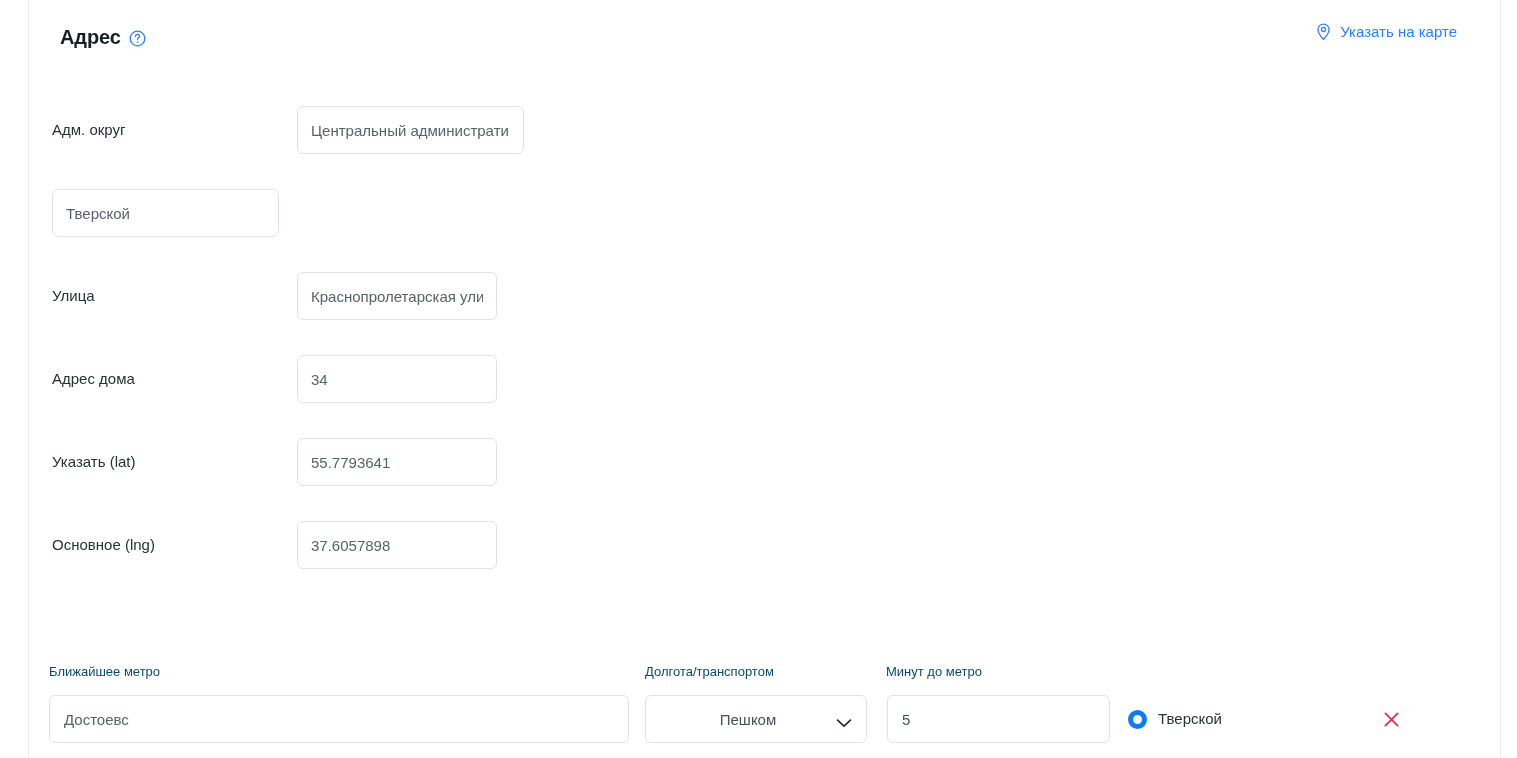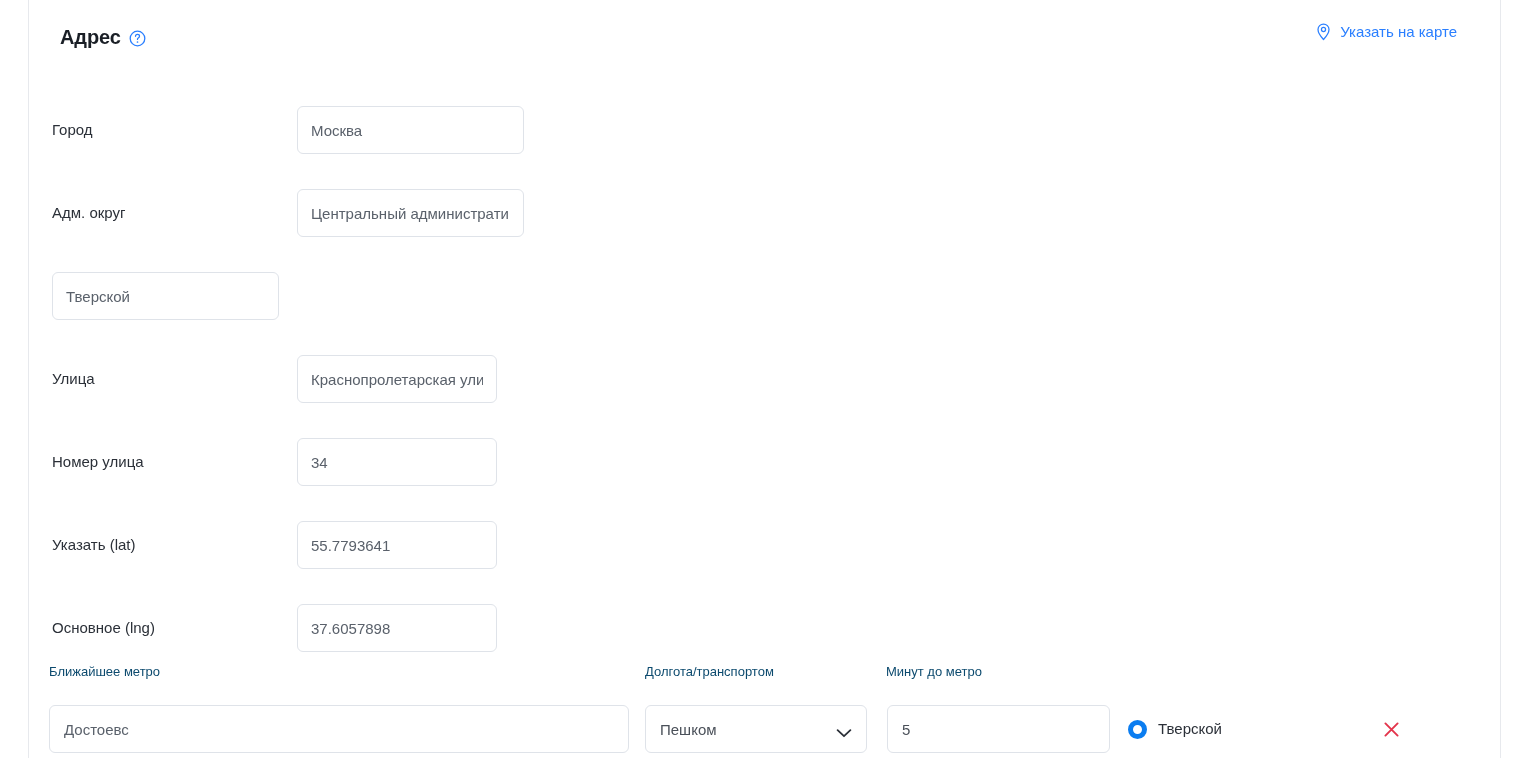--- a/index.html
+++ b/index.html
@@ -87,41 +87,41 @@
   .metro-labels { position: relative; height: 22px; }
   .small-label {
     position: absolute; top: 0;
     font-size: 13px; color: #0c4a6e; line-height: 18px;
     white-space: nowrap;
   }
   .lbl-metro  { left: 0px; }
   .lbl-mode   { left: 596px; }
   .lbl-min    { left: 837px; }
 
-  .metro-controls { position: relative; height: 32px; margin-top: 20px; }
+  .metro-controls { position: relative; height: 32px; margin-top: 10px; }
 
   .metro-input {
     position: absolute; left: 0; top: 0;
     width: 580px; height: 48px;
     border: 1px solid #dfe3e9; border-radius: 6px;
     background: #fff; padding: 0 14px;
     font-family: "Liberation Sans", sans-serif;
     font-size: 15px; color: #5a616b; outline: none;
   }
   .metro-input::placeholder { color: #8a9099; }
 
   .select-wrap {
     position: absolute; left: 596px; top: 0;
     width: 222px; height: 48px;
     border: 1px solid #dfe3e9; border-radius: 6px;
     background: #fff;
     display: flex; align-items: center;
     padding: 0 14px; cursor: pointer; user-select: none;
   }
-  .select-value { font-size: 15px; color: #4a5059; flex: 1; }
+  .select-value { font-size: 15px; color: #4a5059; flex: 1; text-align: center; }
   .chev { width: 16px; height: 10px; display: block; }
 
   .min-input {
     position: absolute; left: 838px; top: 0;
     width: 223px; height: 48px;
     border: 1px solid #dfe3e9; border-radius: 6px;
     background: #fff; padding: 0 14px;
     font-family: "Liberation Sans", sans-serif;
     font-size: 15px; color: #4a5059; outline: none;
   }
@@ -170,41 +170,37 @@
       <svg viewBox="0 0 17 18" width="17" height="18" aria-hidden="true">
         <path d="M8.5 1.1c-3.0 0-5.5 2.4-5.5 5.4 0 4.0 5.5 10.0 5.5 10.0s5.5-6.0 5.5-10.0c0-3.0-2.5-5.4-5.5-5.4z" fill="none" stroke="#2a7fff" stroke-width="1.25" stroke-linejoin="round"></path>
         <circle cx="8.5" cy="6.5" r="2.05" fill="none" stroke="#2a7fff" stroke-width="1.25"></circle>
       </svg>
     </span>
     <span>Указать на карте</span>
   </div>
 
   <div class="form-rows">
 
-    <div class="form-row">
-      <span class="row-label">Город</span>
-      <input class="txt-input w-wide" type="text" value="Москва" style="">
-    </div>
 
     <div class="form-row">
       <span class="row-label">Адм. округ</span>
       <input class="txt-input w-wide" type="text" value="Центральный административный округ" style="">
     </div>
 
     <div class="form-row">
       <input class="txt-input w-wide" type="text" value="Тверской" style="">
     </div>
 
     <div class="form-row">
       <span class="row-label">Улица</span>
       <input class="txt-input w-narrow" type="text" value="Краснопролетарская улица" style="">
     </div>
 
     <div class="form-row">
-      <span class="row-label">Номер улица</span>
+      <span class="row-label">Адрес дома</span>
       <input class="txt-input w-narrow" type="text" value="34" style="">
     </div>
 
     <div class="form-row">
       <span class="row-label">Указать (lat)</span>
       <input class="txt-input w-narrow" type="text" value="55.7793641" style="">
     </div>
 
     <div class="form-row">
       <span class="row-label">Основное (lng)</span>

